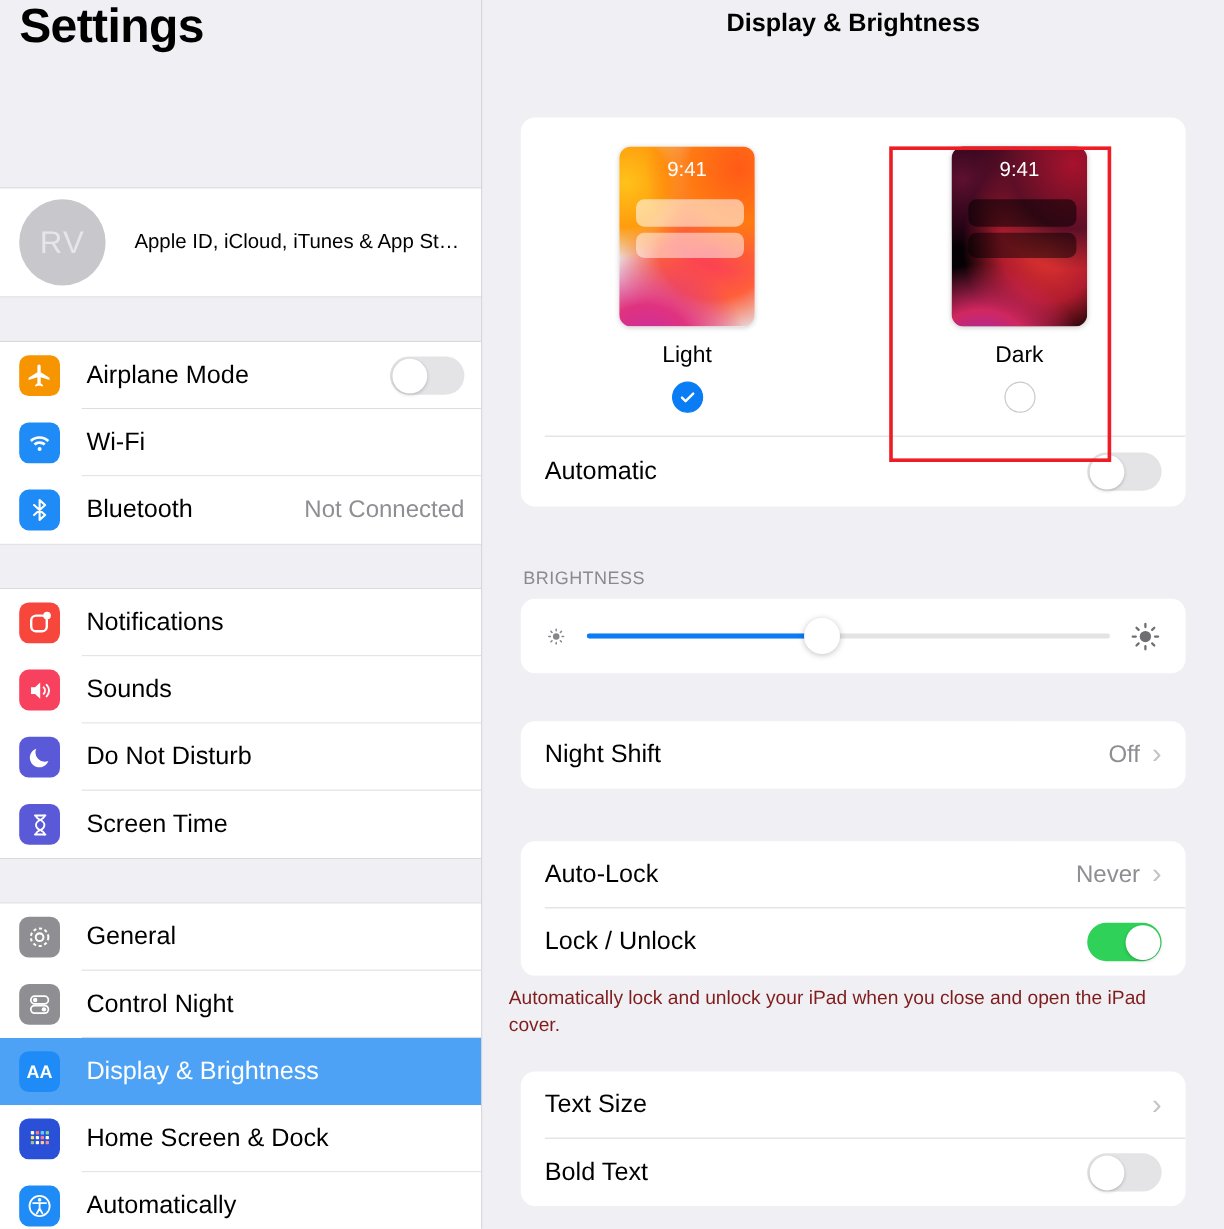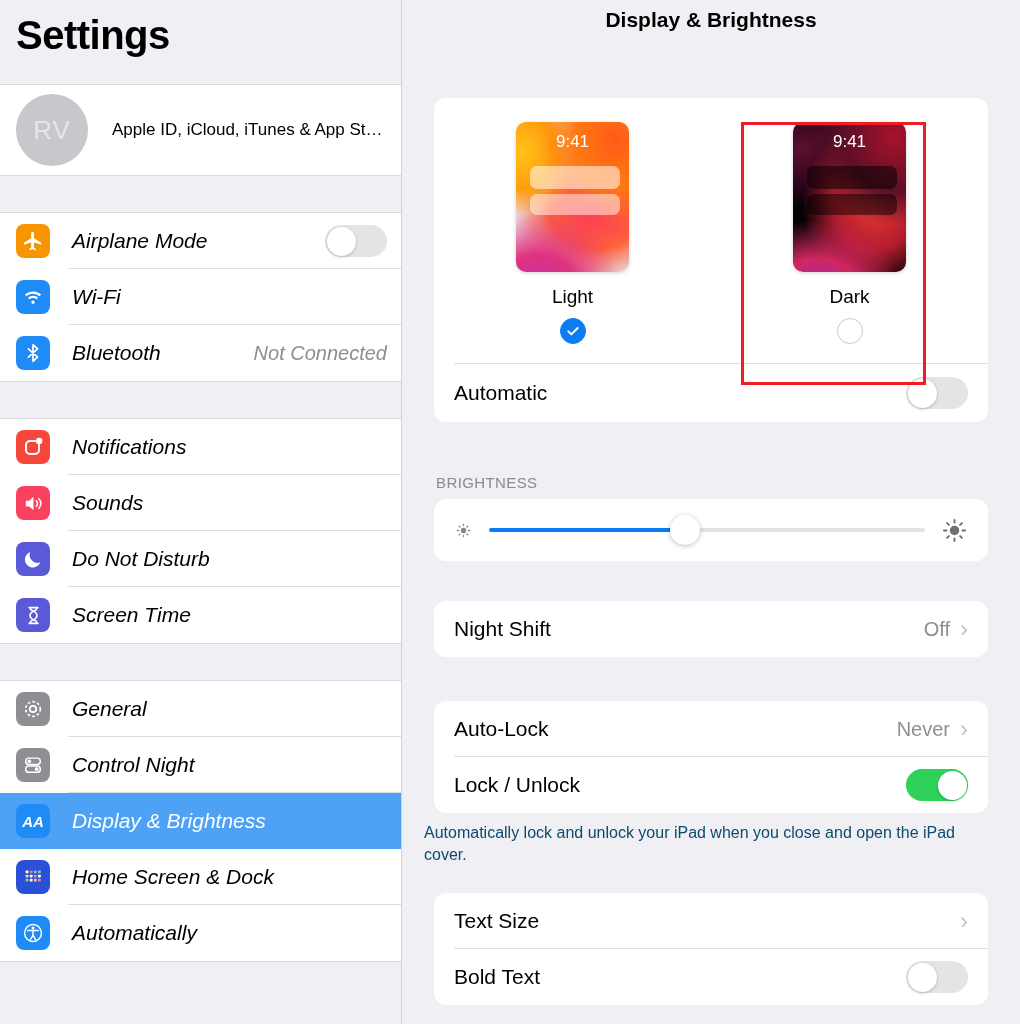--- a/index.html
+++ b/index.html
@@ -12,30 +12,30 @@
   #root { position: relative; width: 1020px; height: 1024px; display: flex; }
 
   
   #sidebar {
     width: 402px; height: 1024px;
     background: #efeff4;
     border-right: 1px solid #d2d2d7;
     position: relative;
     overflow: hidden;
   }
-  .sb-title-wrap { height: 84px; display: flex; align-items: center; padding: 0 0 14px 16px; }
+  .sb-title-wrap { height: 156px; display: flex; align-items: flex-start; padding: 0 0 14px 16px; }
   .sb-title { font-size: 40px; font-weight: bold; color: #000; letter-spacing: -0.5px; }
 
   .sb-group { background: #ffffff; border-top: 1px solid #d9d9de; border-bottom: 1px solid #d9d9de; }
   .sb-gap { height: 36px; background: #efeff4; }
 
   .sb-row {
     display: flex; align-items: center;
     height: 56px; padding-left: 16px; padding-right: 14px;
-    position: relative; background: #ffffff; font-style: italic;
+    position: relative; background: #ffffff;
   }
   .sb-row.selected { background: #4da2f5; }
   .sb-row .sep {
     position: absolute; left: 68px; right: 0; bottom: 0; height: 1px; background: #dededf;
   }
   .sb-row:last-child .sep { display: none; }
 
   .sb-icon {
     width: 34px; height: 34px; border-radius: 8px;
     flex: 0 0 34px; margin-right: 22px;
@@ -95,21 +95,21 @@
   .chev { margin-left: 10px; color: #c4c4c6; font-size: 24px; line-height: 1; font-weight: 300; }
   .row .inner-sep { position: absolute; left: 20px; right: 0; bottom: 0; height: 1px; background: #dededf; }
 
   
   .bright-row { display: flex; align-items: center; height: 62px; padding: 0 20px; }
   .slider-track { flex: 1; height: 4px; background: #e3e3e6; border-radius: 2px; margin: 0 16px; position: relative; }
   .slider-fill { position: absolute; left: 0; top: 0; bottom: 0; background: #0a7cf4; border-radius: 2px; }
   .slider-thumb { position: absolute; top: 50%; width: 30px; height: 30px; border-radius: 50%;
                   background: #fff; box-shadow: 0 1px 5px rgba(0,0,0,.25); transform: translate(-50%,-50%); }
 
-  .footnote { font-size: 16px; color: #0c4a6e; line-height: 1.35; padding: 9px 24px 0 22px; }
+  .footnote { font-size: 16px; color: #7f1d1d; line-height: 1.35; padding: 9px 24px 0 22px; }
 
   
   #annotation-box { position: absolute; border: 3px solid #ee1c25; pointer-events: none; }
 
   
   .sun { display:block; }
 </style>
 </head>
 <body>
 

